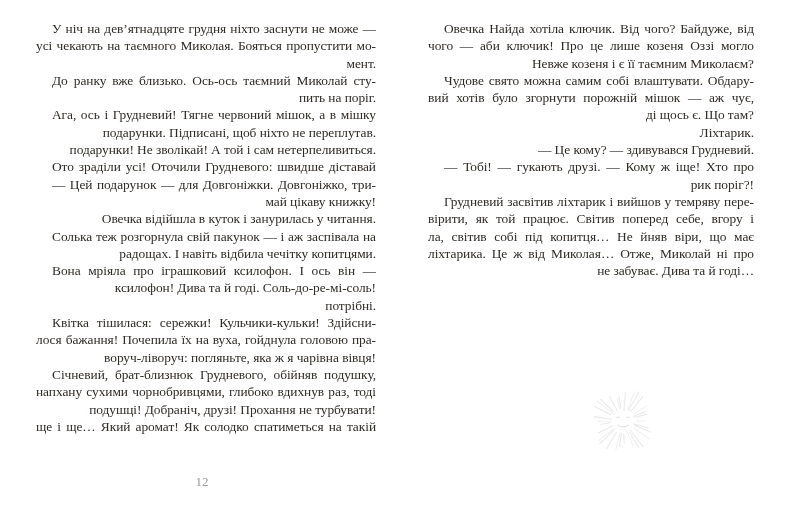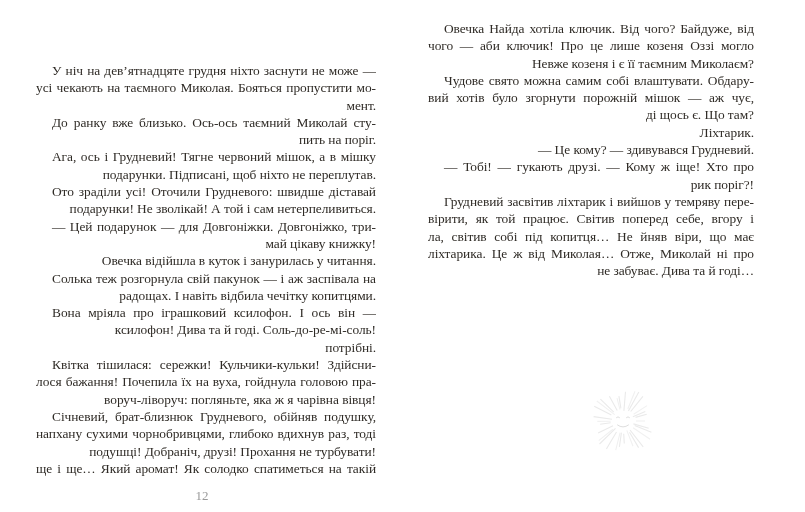--- a/index.html
+++ b/index.html
@@ -15,21 +15,20 @@
     font-family: "Liberation Serif", "DejaVu Serif", serif;
     color: #2f2b26;
   }
   .page-text {
     position: absolute;
     top: 20px;
   }
   #left-text {
     left: 36px;
     width: 340px;
-    margin-top: 42px;
   }
   #right-text {
     left: 428px;
     width: 326px;
   }
   .ln {
     font-size: 13.4px;
     line-height: 17.3px;
     height: 17.3px;
     overflow: hidden;
@@ -38,21 +37,21 @@
     white-space: normal;
   }
   .in { text-indent: 16px; }
   .jt {
     text-align: justify;
     text-align-last: justify;
   }
   .folio {
     position: absolute;
     left: 36px;
-    top: 488px;
+    top: 474px;
     width: 332px;
     text-align: center;
     font-size: 13px;
     color: #9a9a9a;
   }
   .sun-sketch {
     position: absolute;
     left: 583px;
     top: 380px;
     width: 80px;
@@ -63,22 +62,22 @@
 <body>
 
 <div id="left-text" class="page-text">
   <div class="ln in jt">У ніч на дев’ятнадцяте грудня ніхто заснути не може —</div>
   <div class="ln jt">усі чекають на таємного Миколая. Бояться пропустити мо-</div>
   <div class="ln">мент.</div>
   <div class="ln in jt">До ранку вже близько. Ось-ось таємний Миколай сту-</div>
   <div class="ln">пить на поріг.</div>
   <div class="ln in jt">Ага, ось і Грудневий! Тягне червоний мішок, а в мішку —</div>
   <div class="ln">подарунки. Підписані, щоб ніхто не переплутав.</div>
+  <div class="ln">подарунки! Не зволікай! А той і сам нетерпеливиться.</div>
   <div class="ln in jt">Ото зраділи усі! Оточили Грудневого: швидше діставай</div>
-  <div class="ln">подарунки! Не зволікай! А той і сам нетерпеливиться.</div>
   <div class="ln in jt">— Цей подарунок — для Довгоніжки. Довгоніжко, три-</div>
   <div class="ln">май цікаву книжку!</div>
   <div class="ln in">Овечка відійшла в куток і занурилась у читання.</div>
   <div class="ln in jt">Солька теж розгорнула свій пакунок — і аж заспівала на</div>
   <div class="ln">радощах. І навіть відбила чечітку копитцями.</div>
   <div class="ln in jt">Вона мріяла про іграшковий ксилофон. І ось він —</div>
   <div class="ln">ксилофон! Дива та й годі. Соль-до-ре-мі-соль!</div>
   <div class="ln">потрібні.</div>
   <div class="ln in jt">Квітка тішилася: сережки! Кульчики-кульки! Здійсни-</div>
   <div class="ln jt">лося бажання! Почепила їх на вуха, гойднула головою пра-</div>

